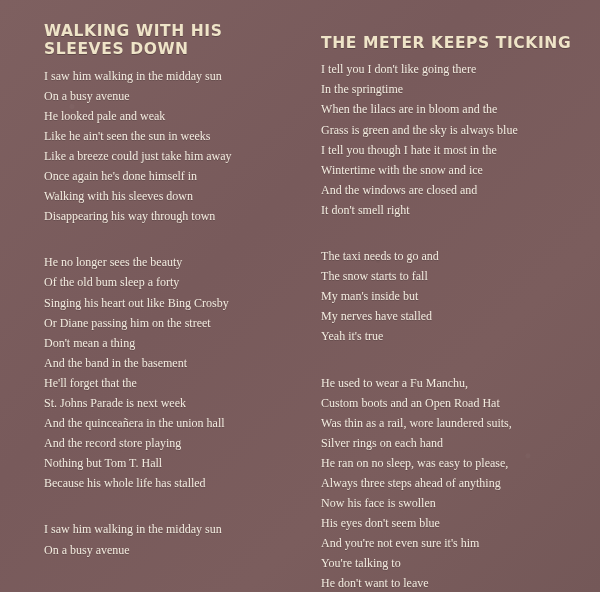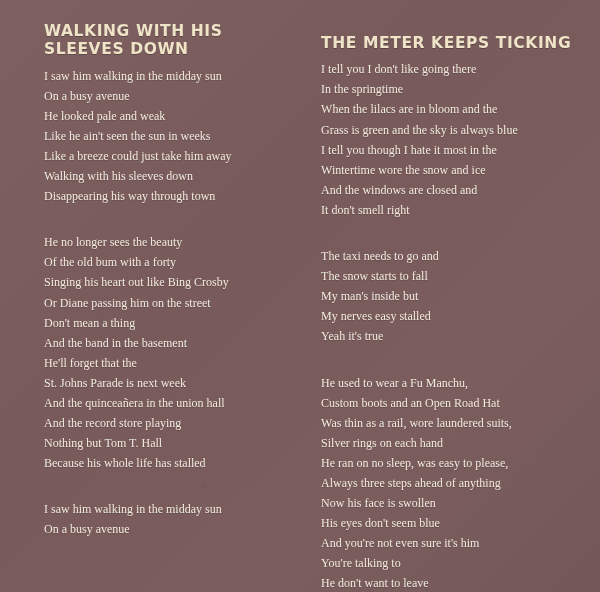--- a/index.html
+++ b/index.html
@@ -76,27 +76,28 @@
   <div class="column col-left">
     <h2 class="song-title">WALKING WITH HIS
 SLEEVES DOWN</h2>
 
     <div class="stanza">
       <div class="line">I saw him walking in the midday sun</div>
       <div class="line">On a busy avenue</div>
       <div class="line">He looked pale and weak</div>
       <div class="line">Like he ain't seen the sun in weeks</div>
       <div class="line">Like a breeze could just take him away</div>
+      <div class="line">Once again he's done himself in</div>
       <div class="line">Walking with his sleeves down</div>
       <div class="line">Disappearing his way through town</div>
     </div>
 
     <div class="stanza">
       <div class="line">He no longer sees the beauty</div>
-      <div class="line">Of the old bum with a forty</div>
+      <div class="line">Of the old bum sleep a forty</div>
       <div class="line">Singing his heart out like Bing Crosby</div>
       <div class="line">Or Diane passing him on the street</div>
       <div class="line">Don't mean a thing</div>
       <div class="line">And the band in the basement</div>
       <div class="line">He'll forget that the</div>
       <div class="line">St. Johns Parade is next week</div>
       <div class="line">And the quinceañera in the union hall</div>
       <div class="line">And the record store playing</div>
       <div class="line">Nothing but Tom T. Hall</div>
       <div class="line">Because his whole life has stalled</div>
@@ -112,30 +113,30 @@
   <div class="column col-right">
     <h2 class="song-title">THE METER
 KEEPS TICKING</h2>
 
     <div class="stanza">
       <div class="line">I tell you I don't like going there</div>
       <div class="line">In the springtime</div>
       <div class="line">When the lilacs are in bloom and the</div>
       <div class="line">Grass is green and the sky is always blue</div>
       <div class="line">I tell you though I hate it most in the</div>
-      <div class="line">Wintertime wore the snow and ice</div>
+      <div class="line">Wintertime with the snow and ice</div>
       <div class="line">And the windows are closed and</div>
       <div class="line">It don't smell right</div>
     </div>
 
     <div class="stanza">
       <div class="line">The taxi needs to go and</div>
       <div class="line">The snow starts to fall</div>
       <div class="line">My man's inside but</div>
-      <div class="line">My nerves easy stalled</div>
+      <div class="line">My nerves have stalled</div>
       <div class="line">Yeah it's true</div>
     </div>
 
     <div class="stanza">
       <div class="line">He used to wear a Fu Manchu,</div>
       <div class="line">Custom boots and an Open Road Hat</div>
       <div class="line">Was thin as a rail, wore laundered suits,</div>
       <div class="line">Silver rings on each hand</div>
       <div class="line">He ran on no sleep, was easy to please,</div>
       <div class="line">Always three steps ahead of anything</div>

